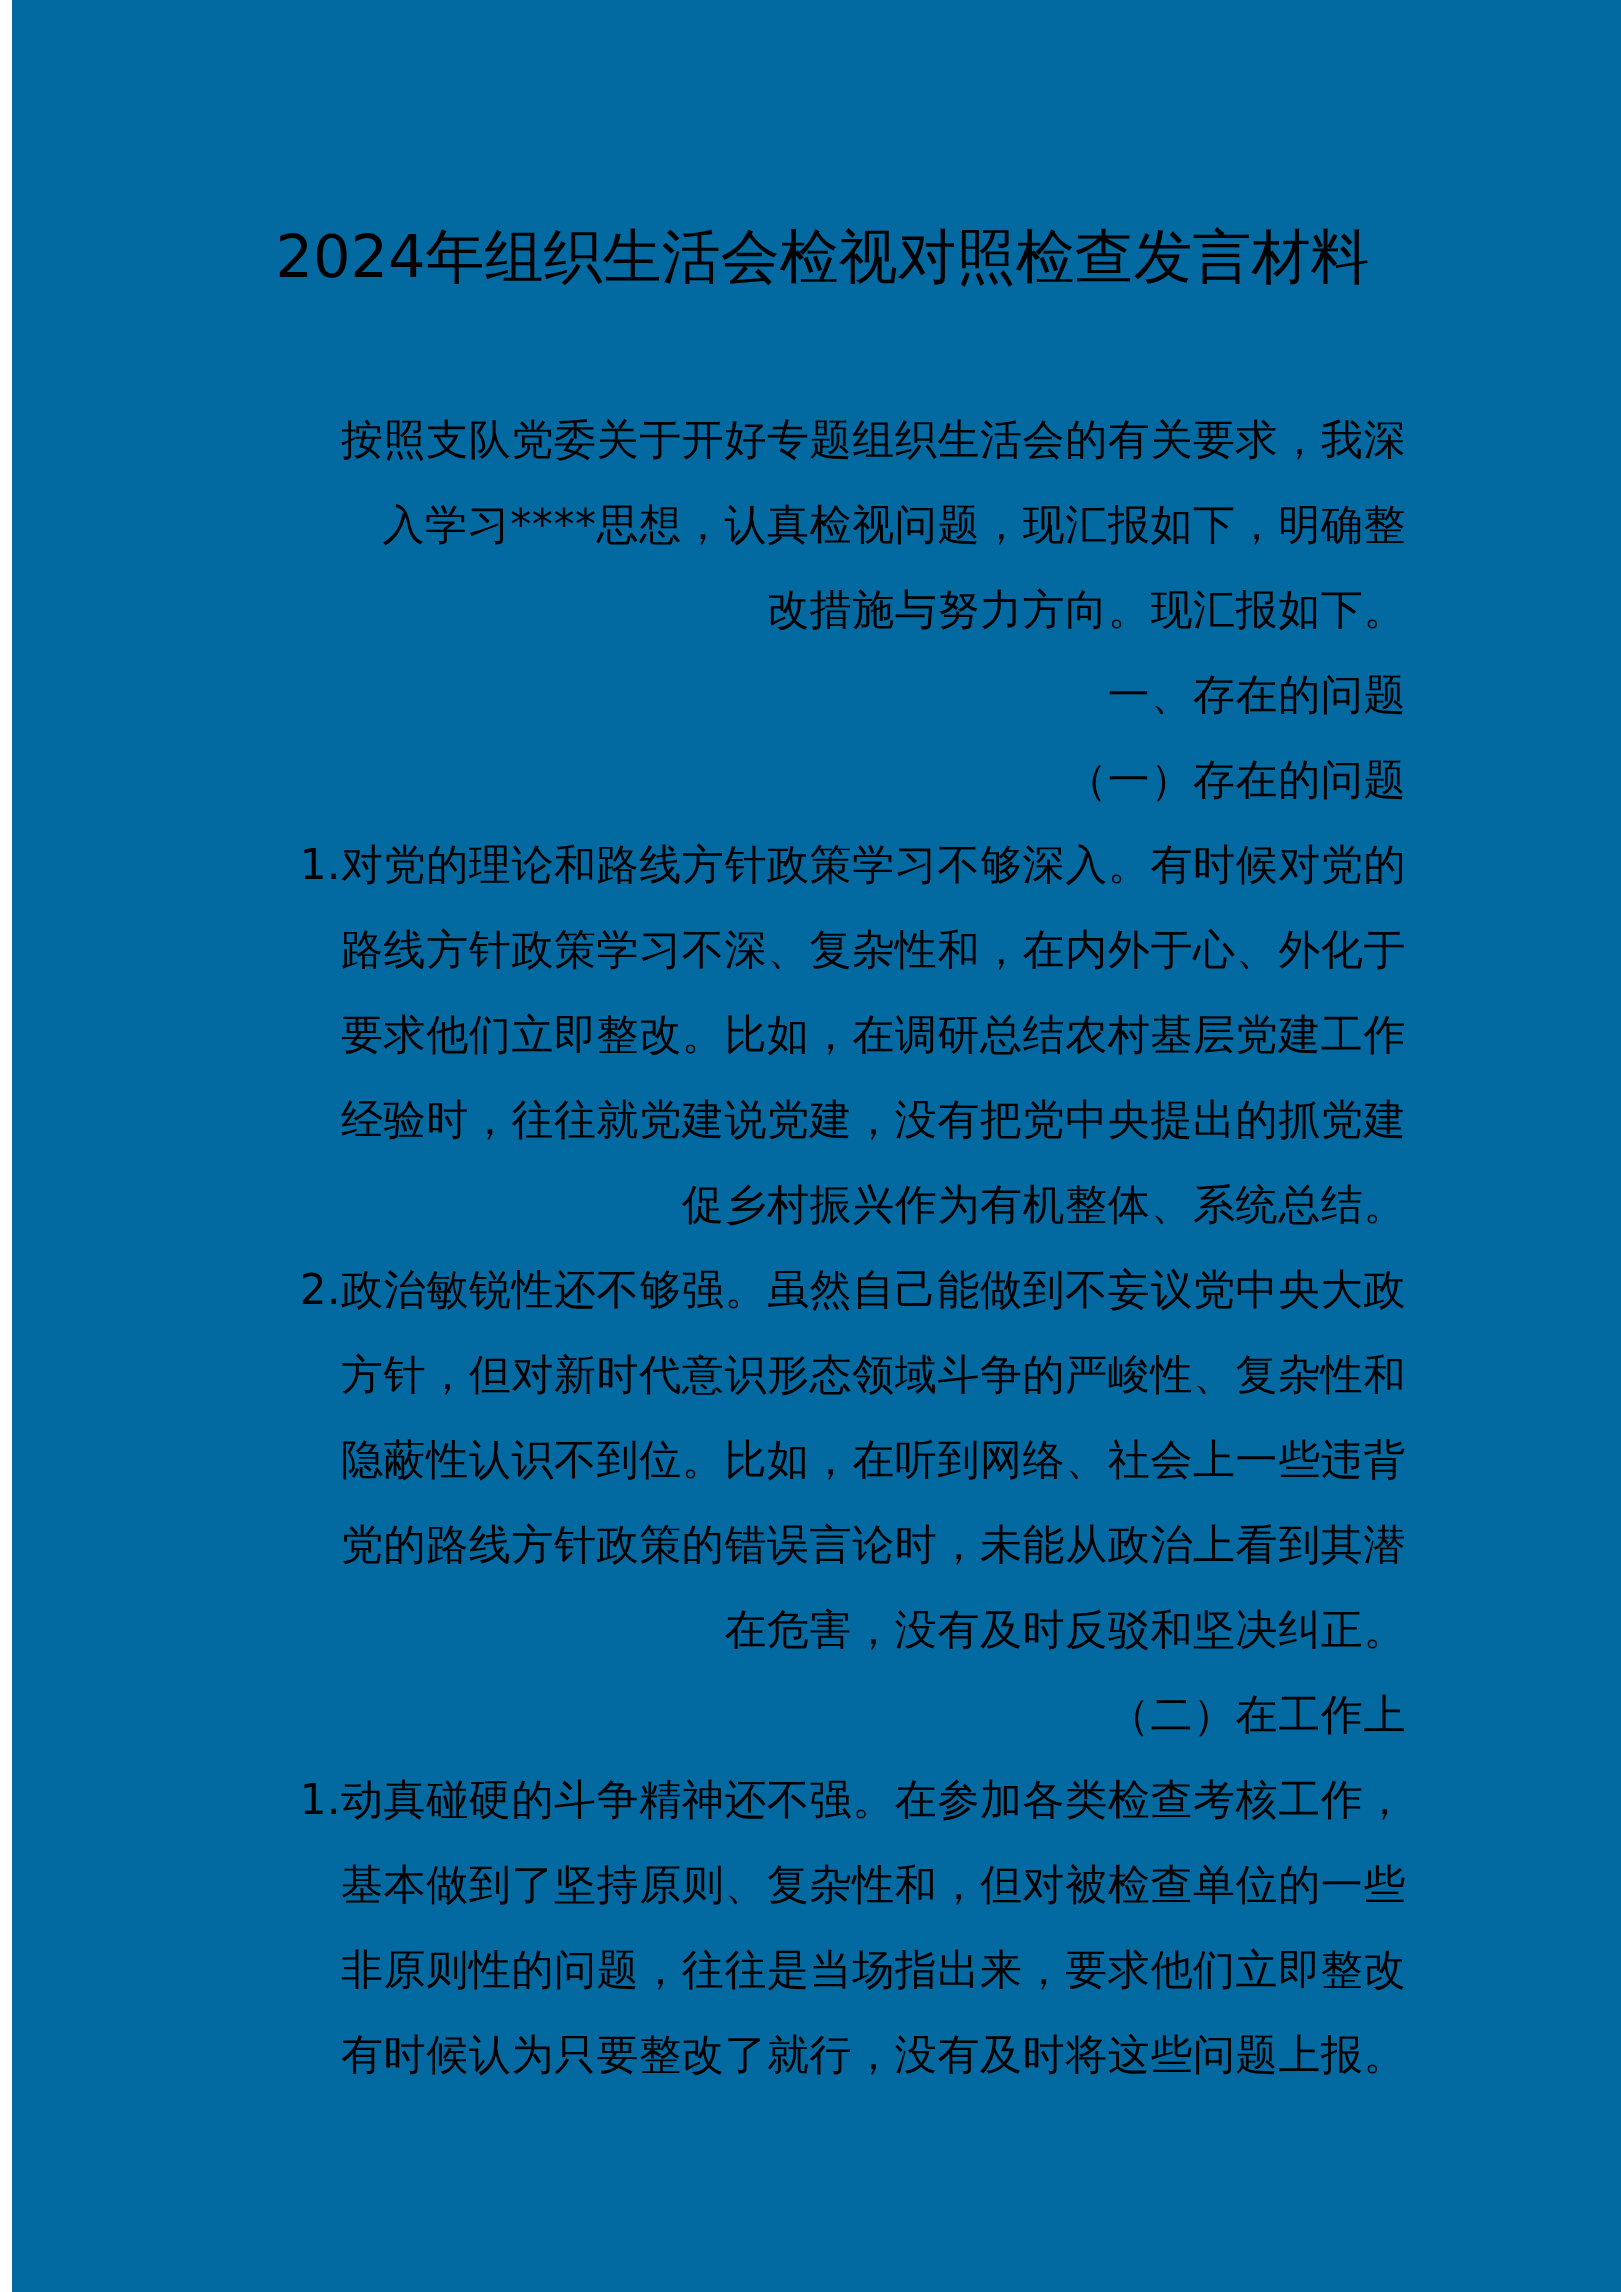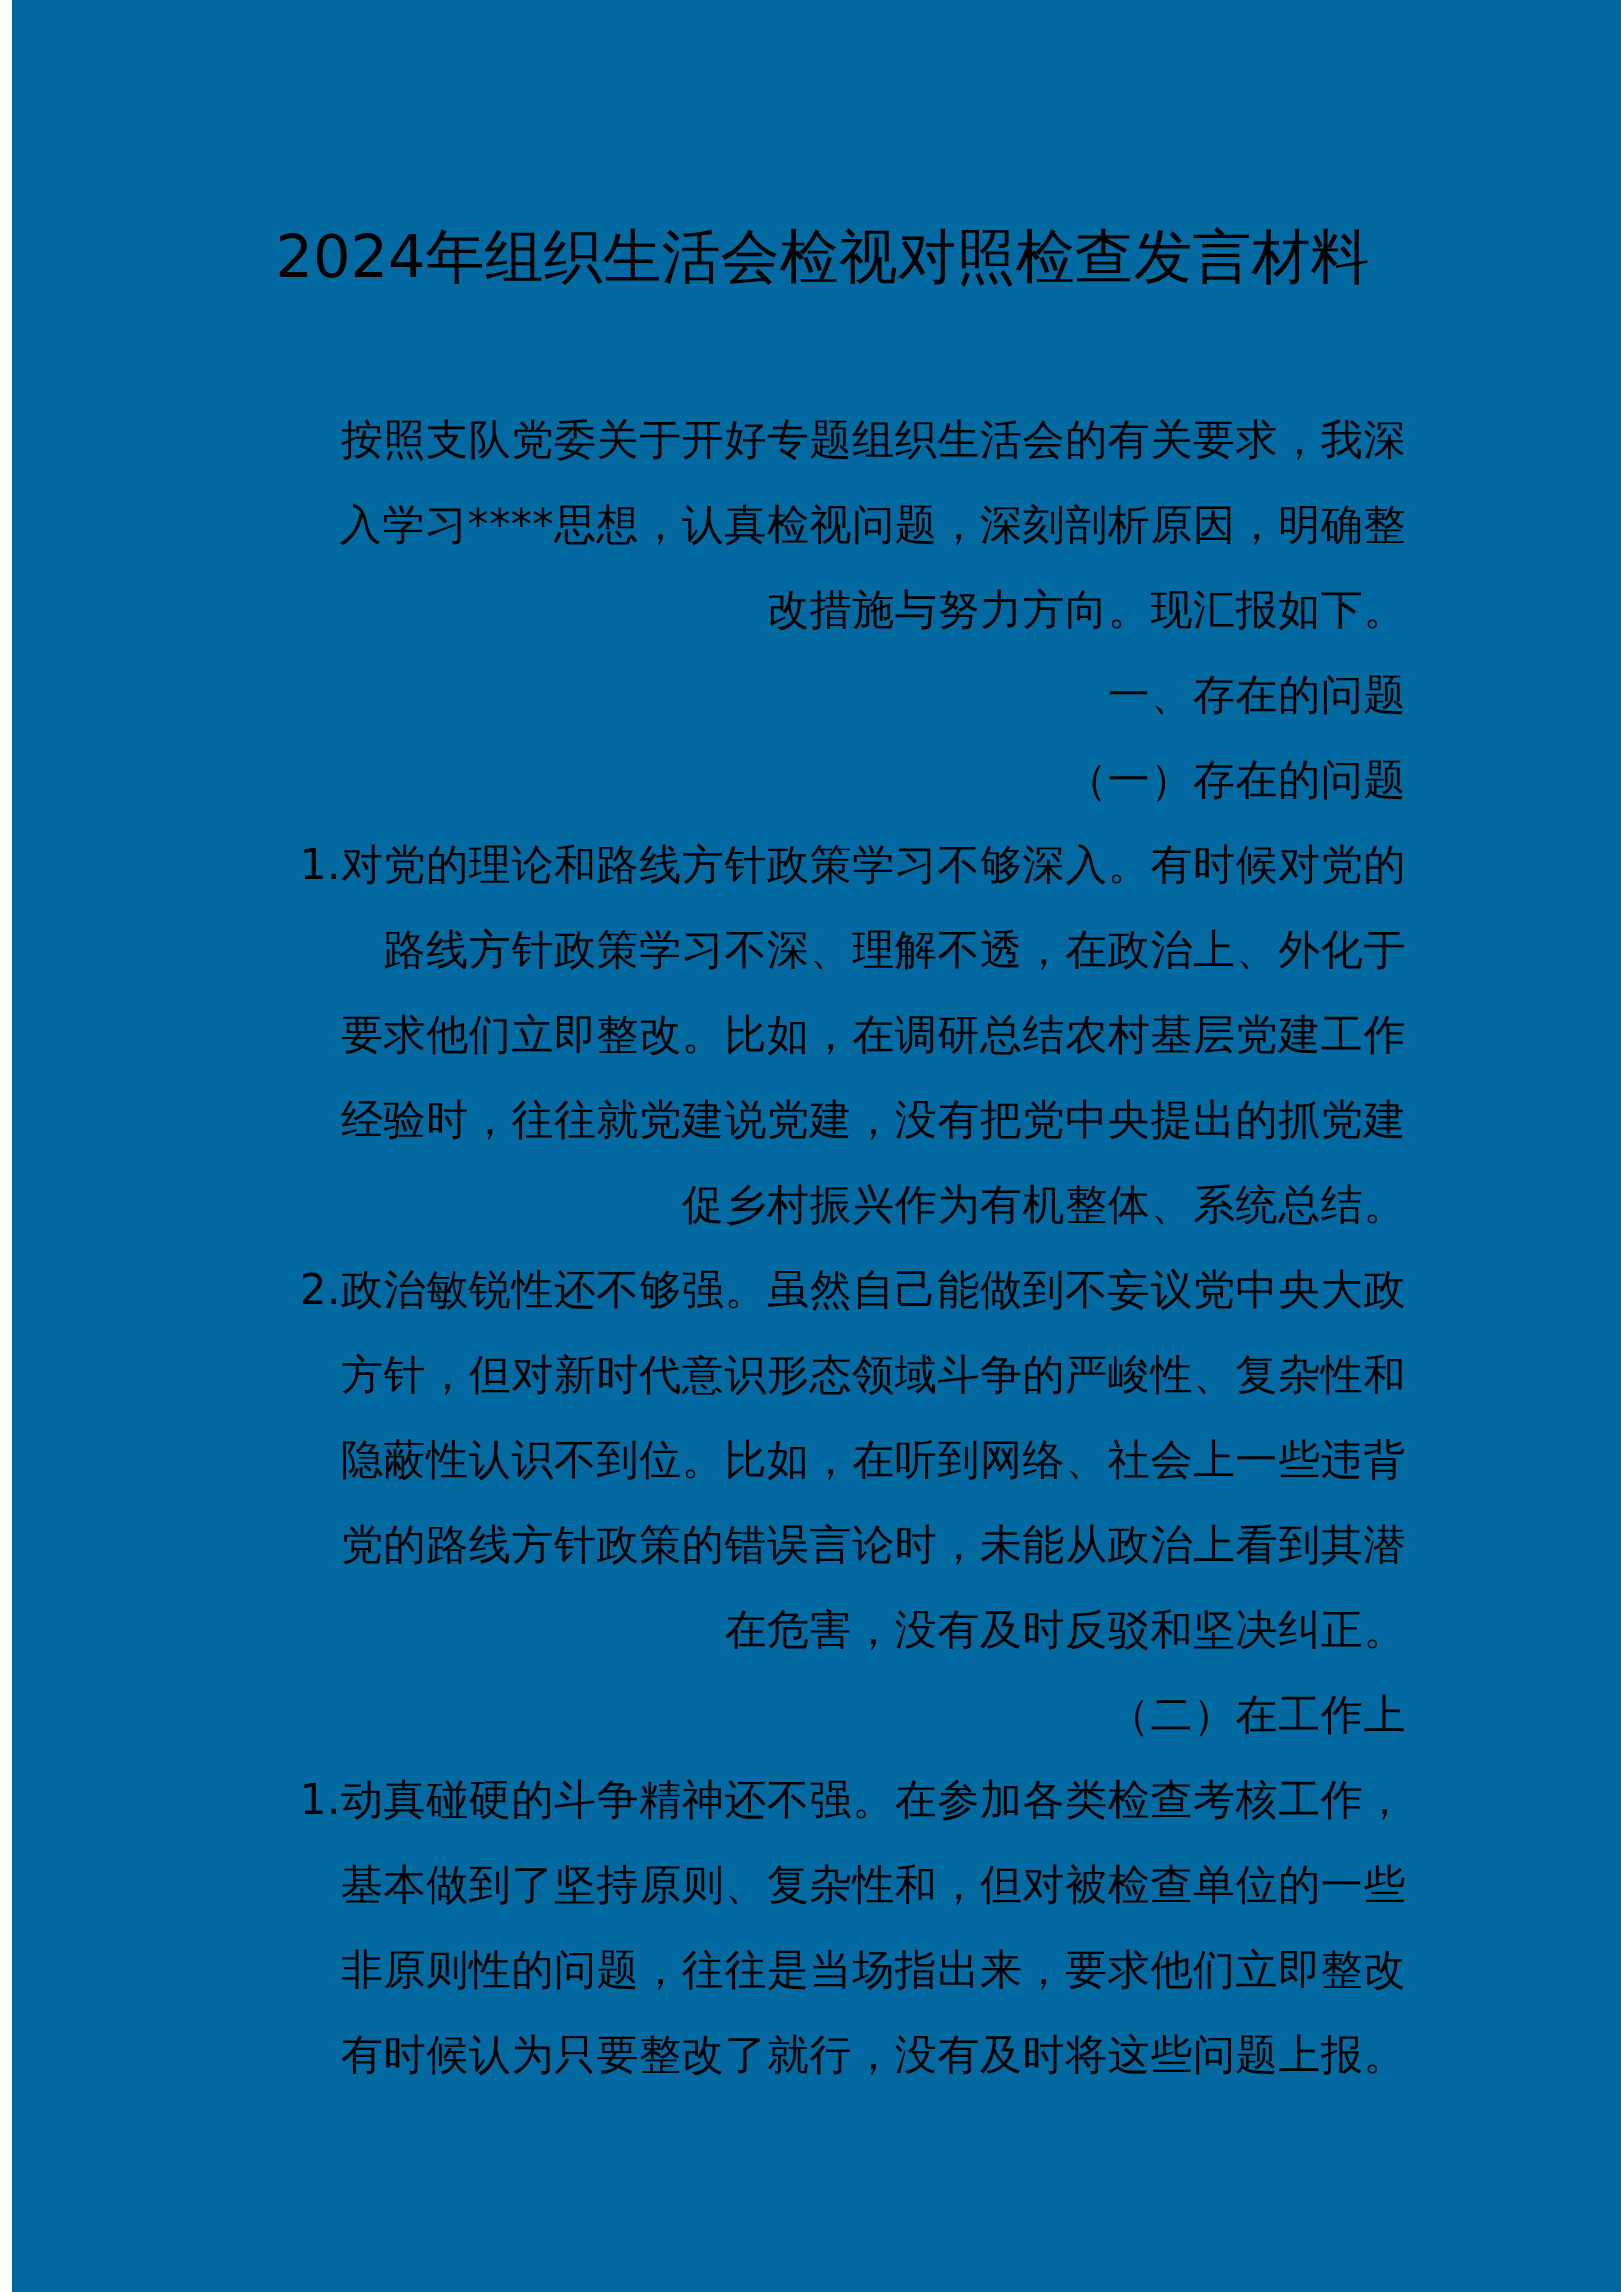--- a/index.html
+++ b/index.html
@@ -54,26 +54,26 @@
     }
   </style>
 </head>
 <body>
 
 <div class="page">
   <div class="title">2024年组织生活会检视对照检查发言材料</div>
 
   <div class="body-text">
     <span class="line">按照支队党委关于开好专题组织生活会的有关要求，我深</span>
-    <span class="line">入学习****思想，认真检视问题，深刻剖析原因，明确整</span>
+    <span class="line">入学习****思想，认真检视问题，现汇报如下，明确整</span>
     <span class="line">改措施与努力方向。现汇报如下。</span>
     <span class="line">一、存在的问题</span>
     <span class="line indent-paren">（一）存在的问题</span>
     <span class="line">1.对党的理论和路线方针政策学习不够深入。有时候对党的</span>
-    <span class="line">路线方针政策学习不深、理解不透，在政治上、外化于</span>
+    <span class="line">路线方针政策学习不深、复杂性和，在内外于心、外化于</span>
     <span class="line">要求他们立即整改。比如，在调研总结农村基层党建工作</span>
     <span class="line">经验时，往往就党建说党建，没有把党中央提出的抓党建</span>
     <span class="line">促乡村振兴作为有机整体、系统总结。</span>
     <span class="line">2.政治敏锐性还不够强。虽然自己能做到不妄议党中央大政</span>
     <span class="line">方针，但对新时代意识形态领域斗争的严峻性、复杂性和</span>
     <span class="line">隐蔽性认识不到位。比如，在听到网络、社会上一些违背</span>
     <span class="line">党的路线方针政策的错误言论时，未能从政治上看到其潜</span>
     <span class="line">在危害，没有及时反驳和坚决纠正。</span>
     <span class="line indent-paren">（二）在工作上</span>
     <span class="line">1.动真碰硬的斗争精神还不强。在参加各类检查考核工作，</span>

